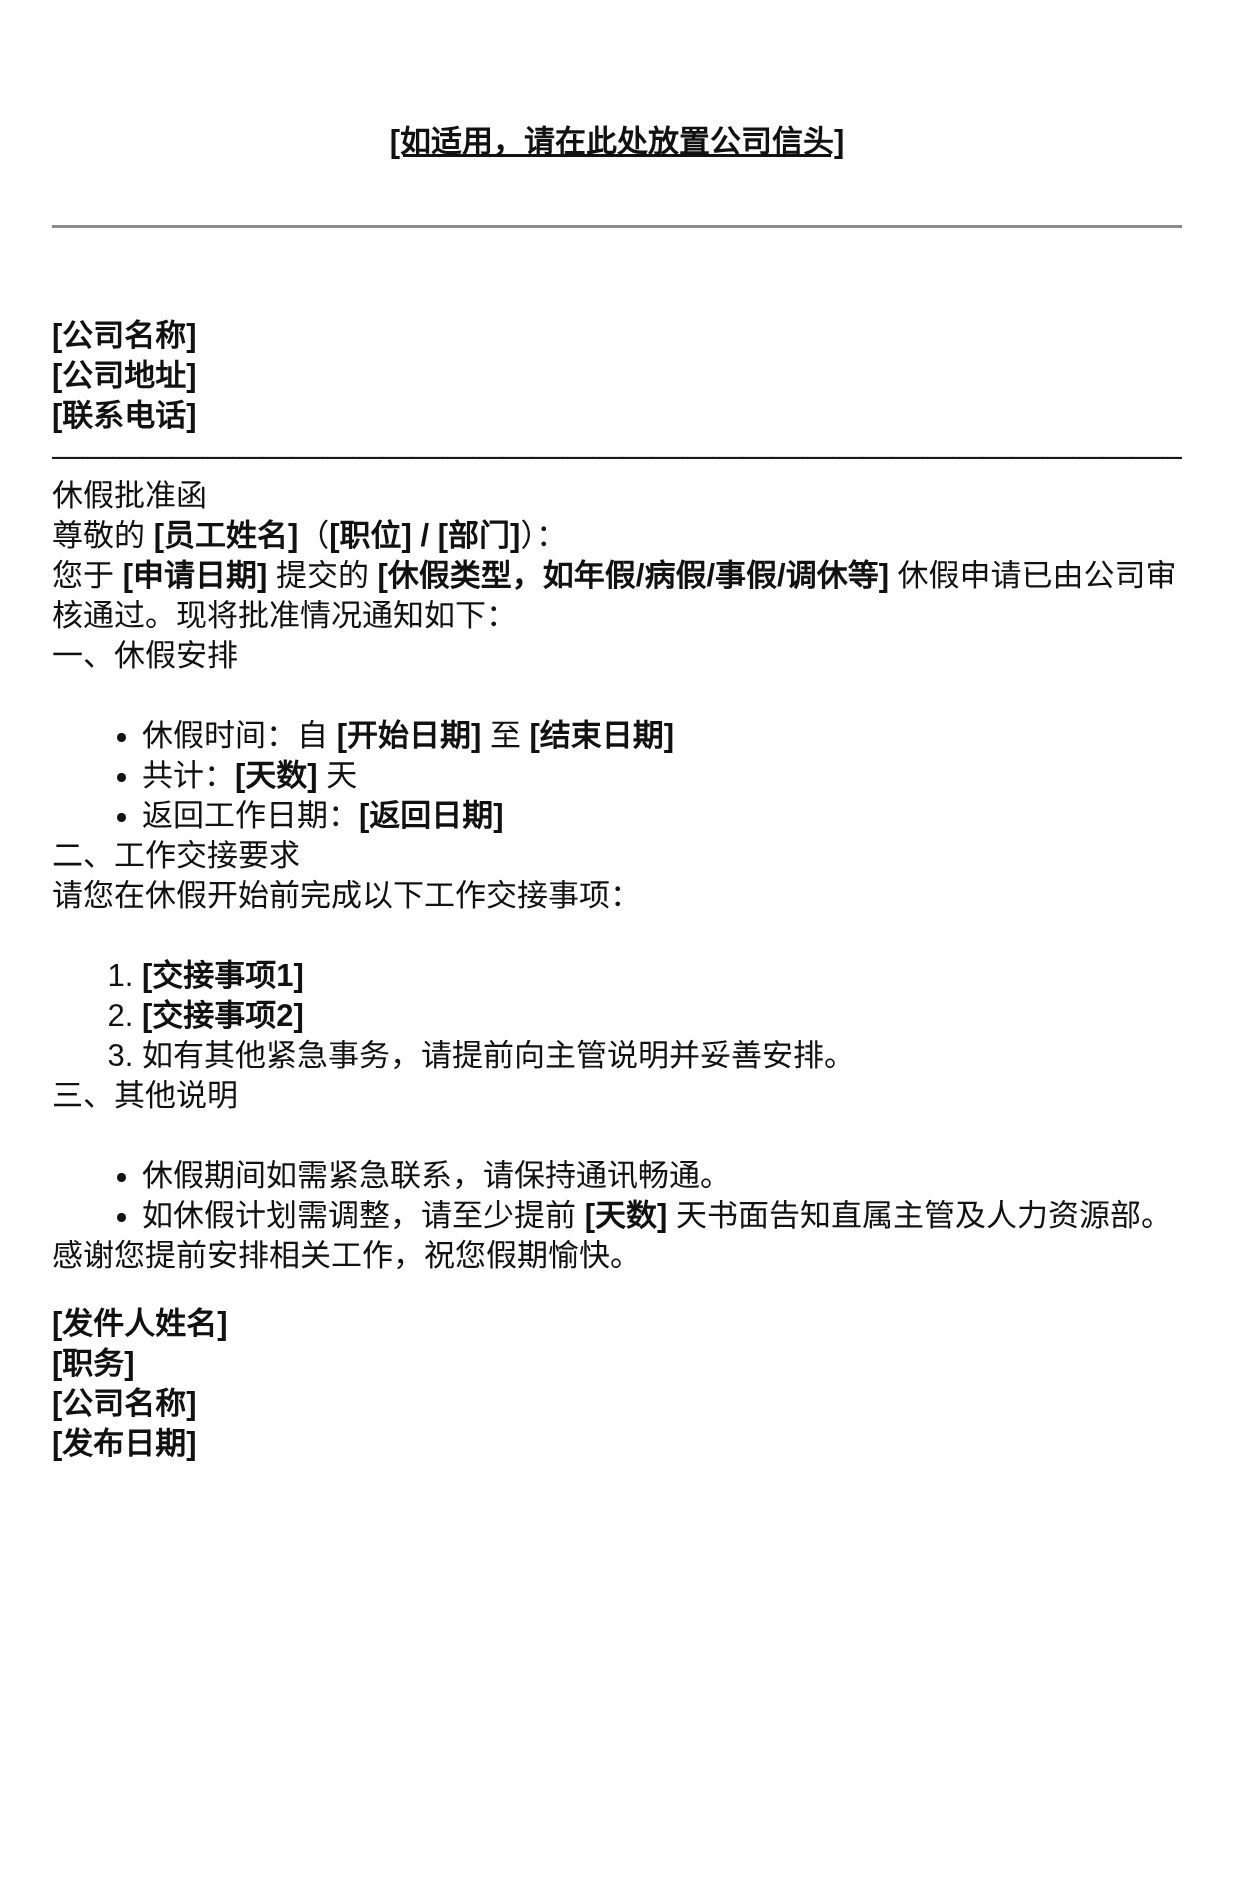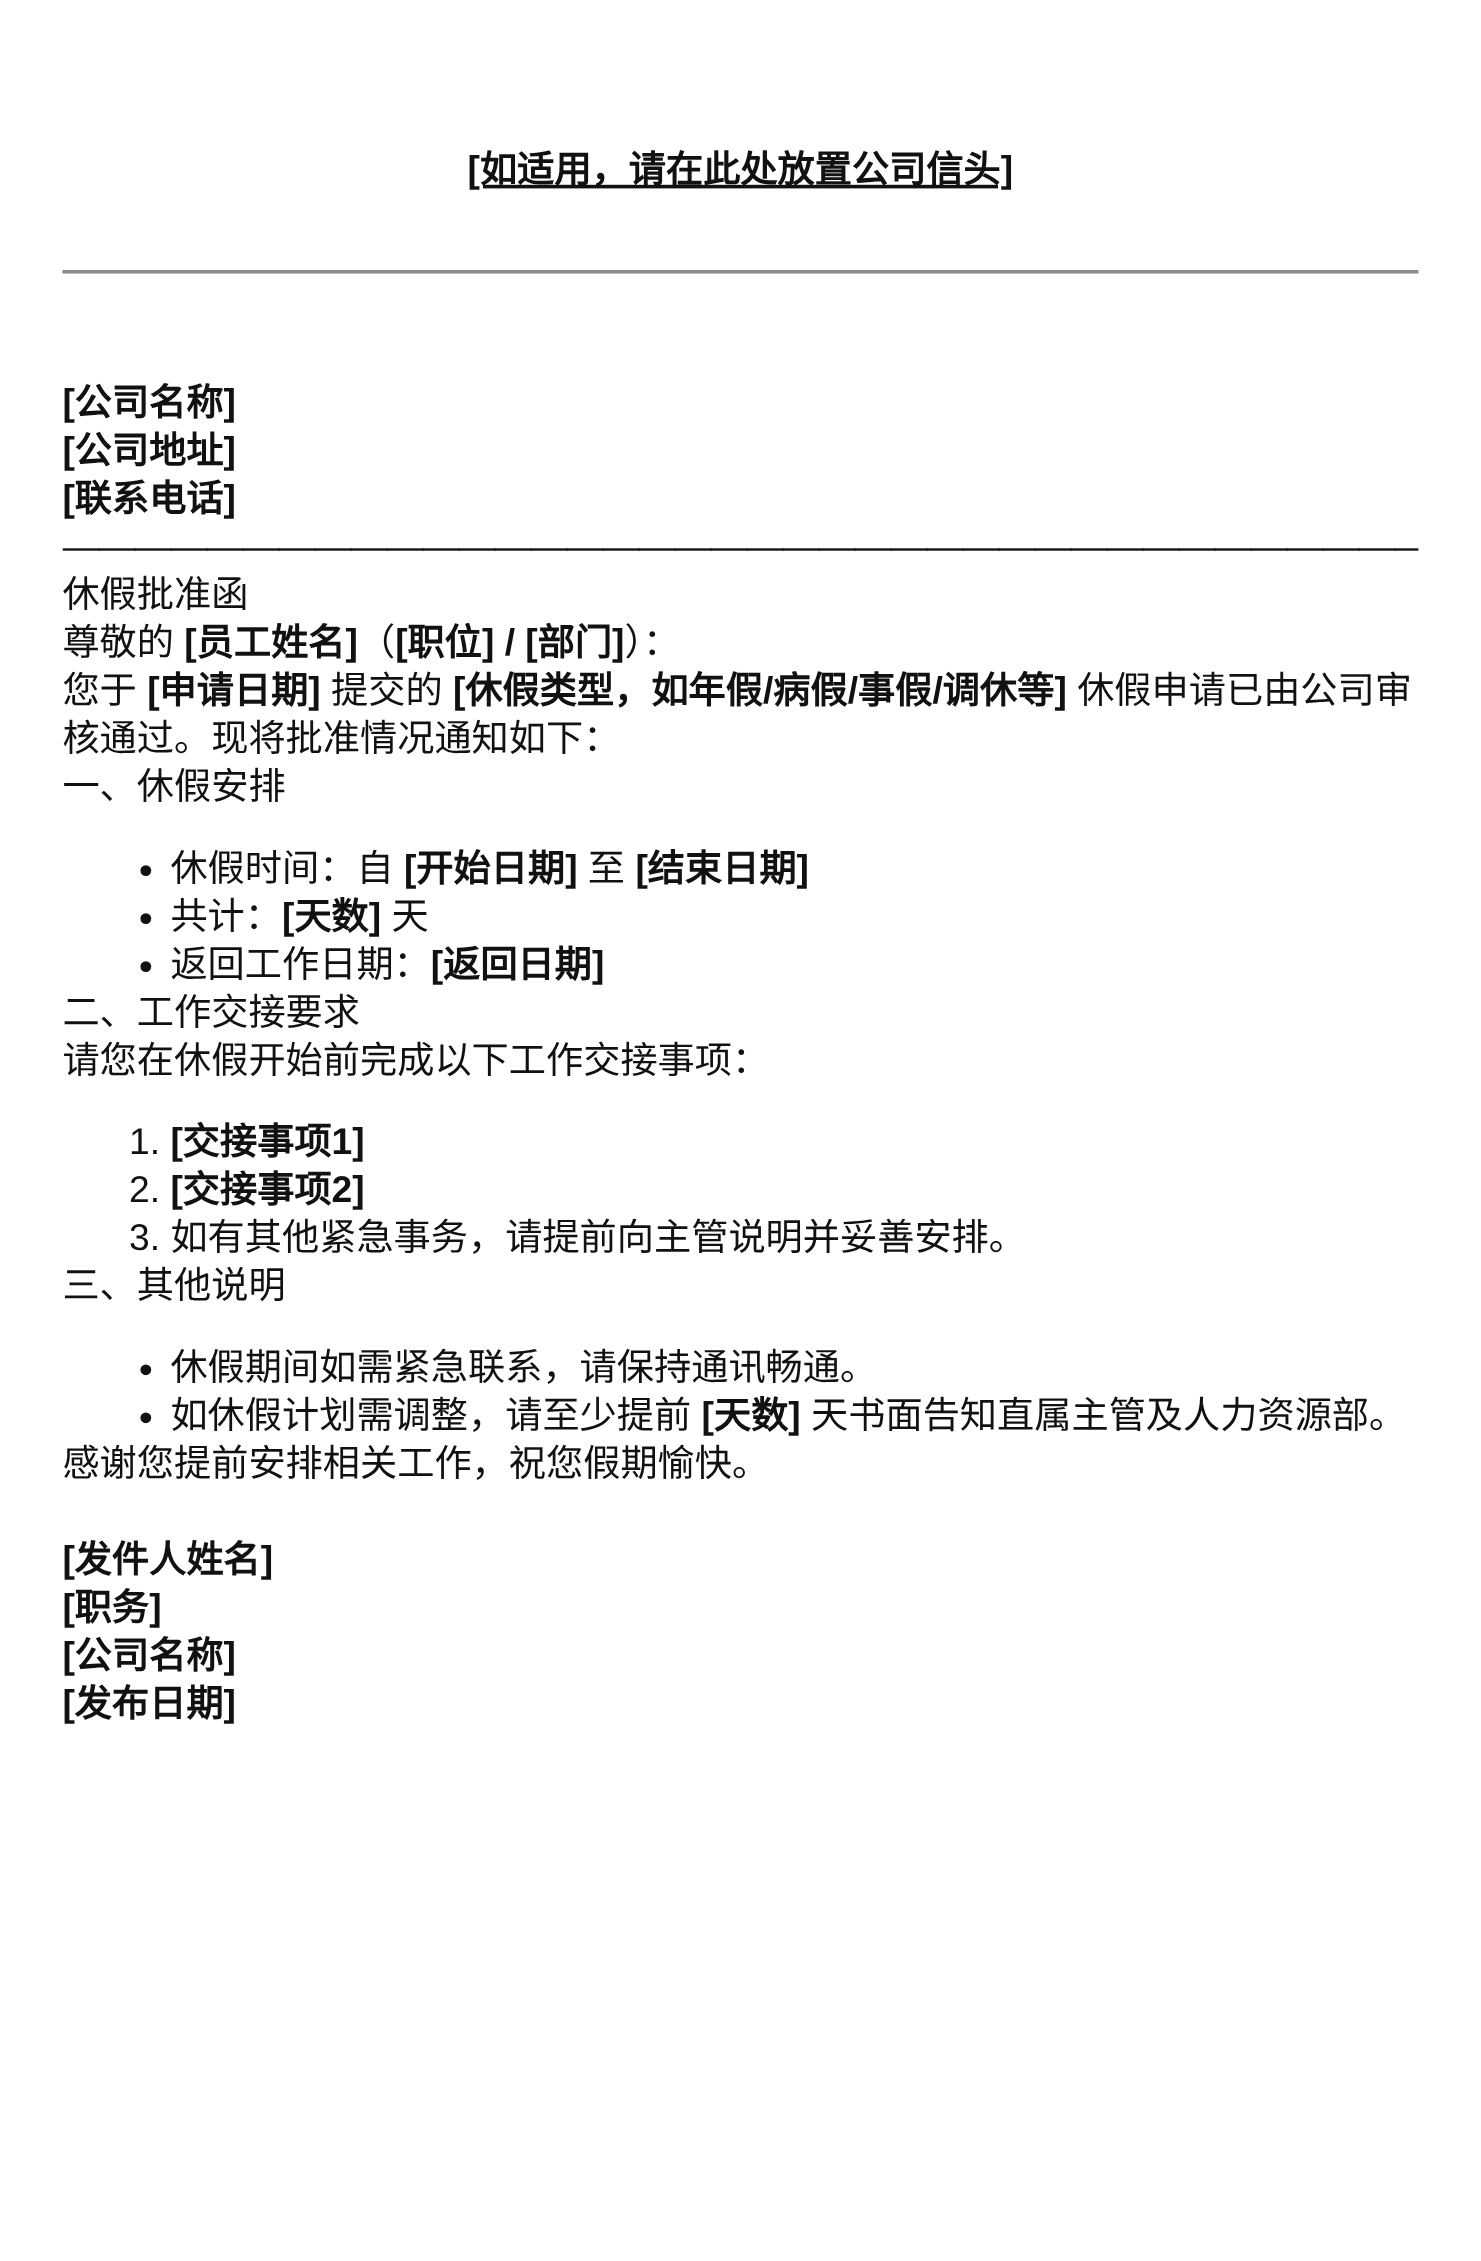--- a/index.html
+++ b/index.html
@@ -30,26 +30,26 @@
     margin-top: 0;
     color: #1a1a1a;
     white-space: nowrap;
     overflow: hidden;
     letter-spacing: -1px;
     height: 40px;
   }
 
   .mt { }
 
-  ul.bullets, ol.numbers { margin-top: 28px; padding-left: 90px; }
+  ul.bullets, ol.numbers { margin-top: 40px; padding-left: 90px; }
   ul.bullets li, ol.numbers li { line-height: 40px; }
 
   .b { font-weight: 700; }
 
-  .signature-block { margin-top: 40px; font-weight: 700; }
+  .signature-block { margin-top: 28px; font-weight: 700; }
 </style>
 </head>
 <body>
 
 <div class="page">
 
   <div class="letterhead">[如适用，请在此处放置公司信头]</div>
 
   <hr class="hr-gray">
 

